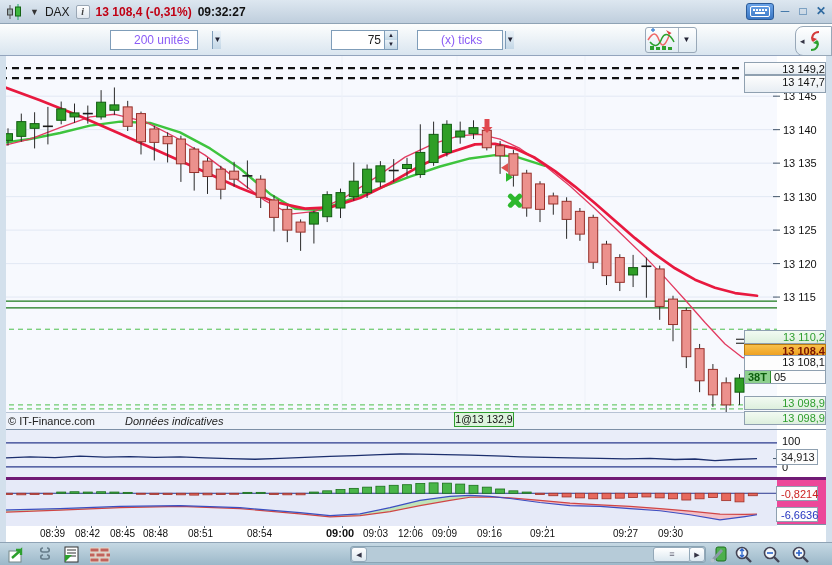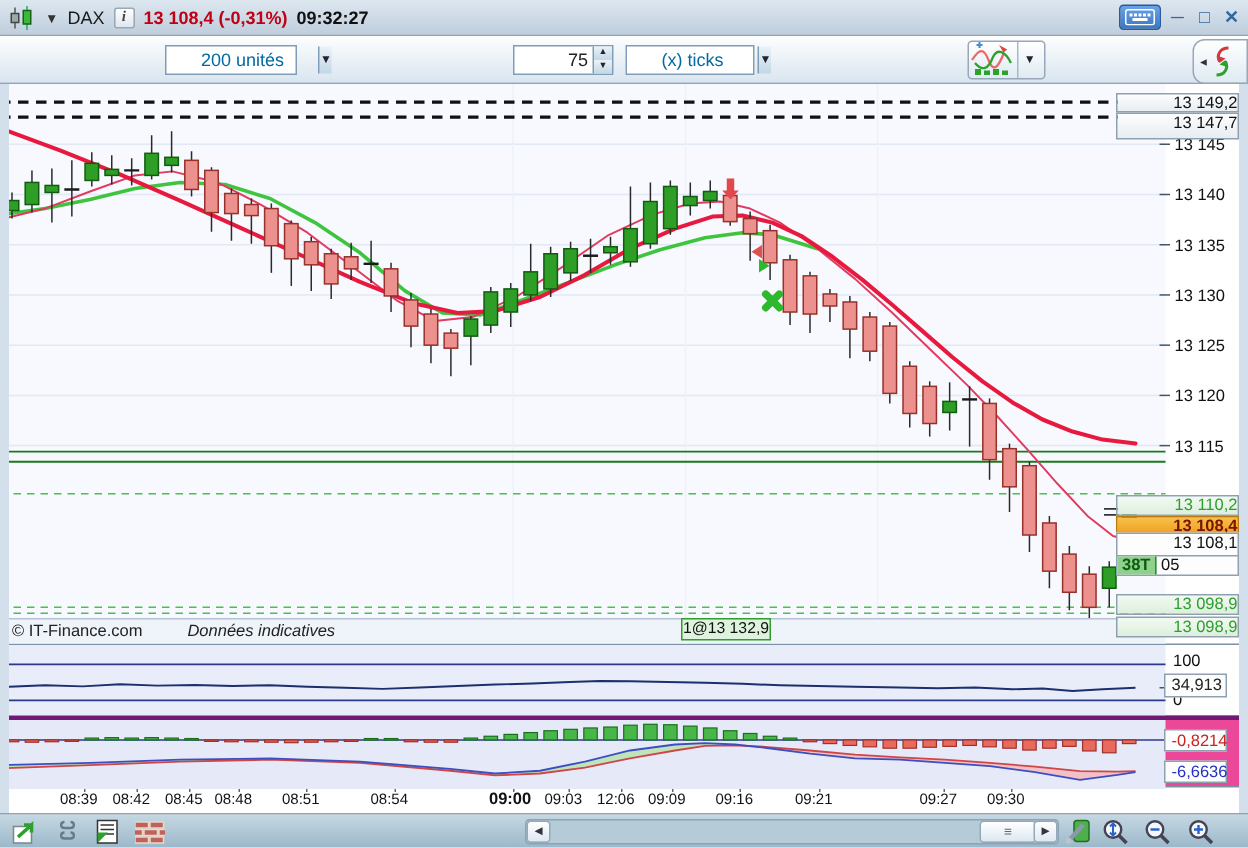--- a/index.html
+++ b/index.html
@@ -21,26 +21,26 @@
     font:italic bold 10px "Liberation Serif",serif; color:#444; text-align:center; line-height:12px; border-radius:2px;}
   #win-controls { position:absolute; right:4px; top:3px; display:flex; gap:4px; align-items:center;}
   #kbd-btn { width:28px; height:17px; background:linear-gradient(#6aa3e8,#3a77c4); border:1px solid #2a5a98; border-radius:3px;
     display:flex; align-items:center; justify-content:center;}
   .winbtn { width:14px; height:15px; color:#2f6aa0; font-weight:bold; font-size:12px; line-height:15px; text-align:center; }
 
   
   #toolbar { position:absolute; left:0; top:24px; width:832px; height:32px;
     background:linear-gradient(#fdfefe,#d9e5ef); border-bottom:1px solid #93a4bd; }
   .combo { position:absolute; height:20px; background:#fff; border:1px solid #7f9db9; display:flex; align-items:center; }
-  .combo .txt { flex:1; padding:0 23px; font-size:12px; color:#0369a1; white-space:nowrap;text-align:right; }
+  .combo .txt { flex:1; padding:0 23px; font-size:12px; color:#8b5cf6; white-space:nowrap;text-align:right; }
   .combo .drop { width:17px; height:18px; background:linear-gradient(#eaf2f8,#c3d7e6); border-left:1px solid #7f9db9;
     text-align:center; line-height:17px; font-size:8px; color:#223; }
   #units-combo { left:110px; top:6px; width:88px; }
   #ticks-combo { left:417px; top:6px; width:86px; }
-  #ticks-spin { position:absolute; left:342px; top:6px; width:67px; height:20px; background:#fff; border:1px solid #7f9db9; display:flex;}
+  #ticks-spin { position:absolute; left:331px; top:6px; width:67px; height:20px; background:#fff; border:1px solid #7f9db9; display:flex;}
   #ticks-spin .val { flex:1; text-align:right; padding:2px 3px 0 0; font-size:12px; }
   #spin-arrows { width:13px; display:flex; flex-direction:column; }
   #spin-arrows div { flex:1; font-size:6px; line-height:8px; text-align:center; color:#223;
     background:linear-gradient(#eaf2f8,#c3d7e6); border-left:1px solid #7f9db9; }
   #chart-style-btn { position:absolute; left:645px; top:3px; width:52px; height:26px; background:linear-gradient(#fff,#dfeaf2);
     border:1px solid #98a8b8; border-radius:3px; display:flex; }
   #chart-style-btn .icon-part { width:32px; }
   #chart-style-btn .drop-part { width:16px; border-left:1px solid #aab8c6; text-align:center; line-height:24px; font-size:8px; color:#223;}
   #collapse-btn { position:absolute; right:0px; top:2px; width:37px; height:30px; background:linear-gradient(#fff,#dfeaf2);
     border:1px solid #98a8b8; border-radius:8px 0 0 8px; display:flex; align-items:center; }

